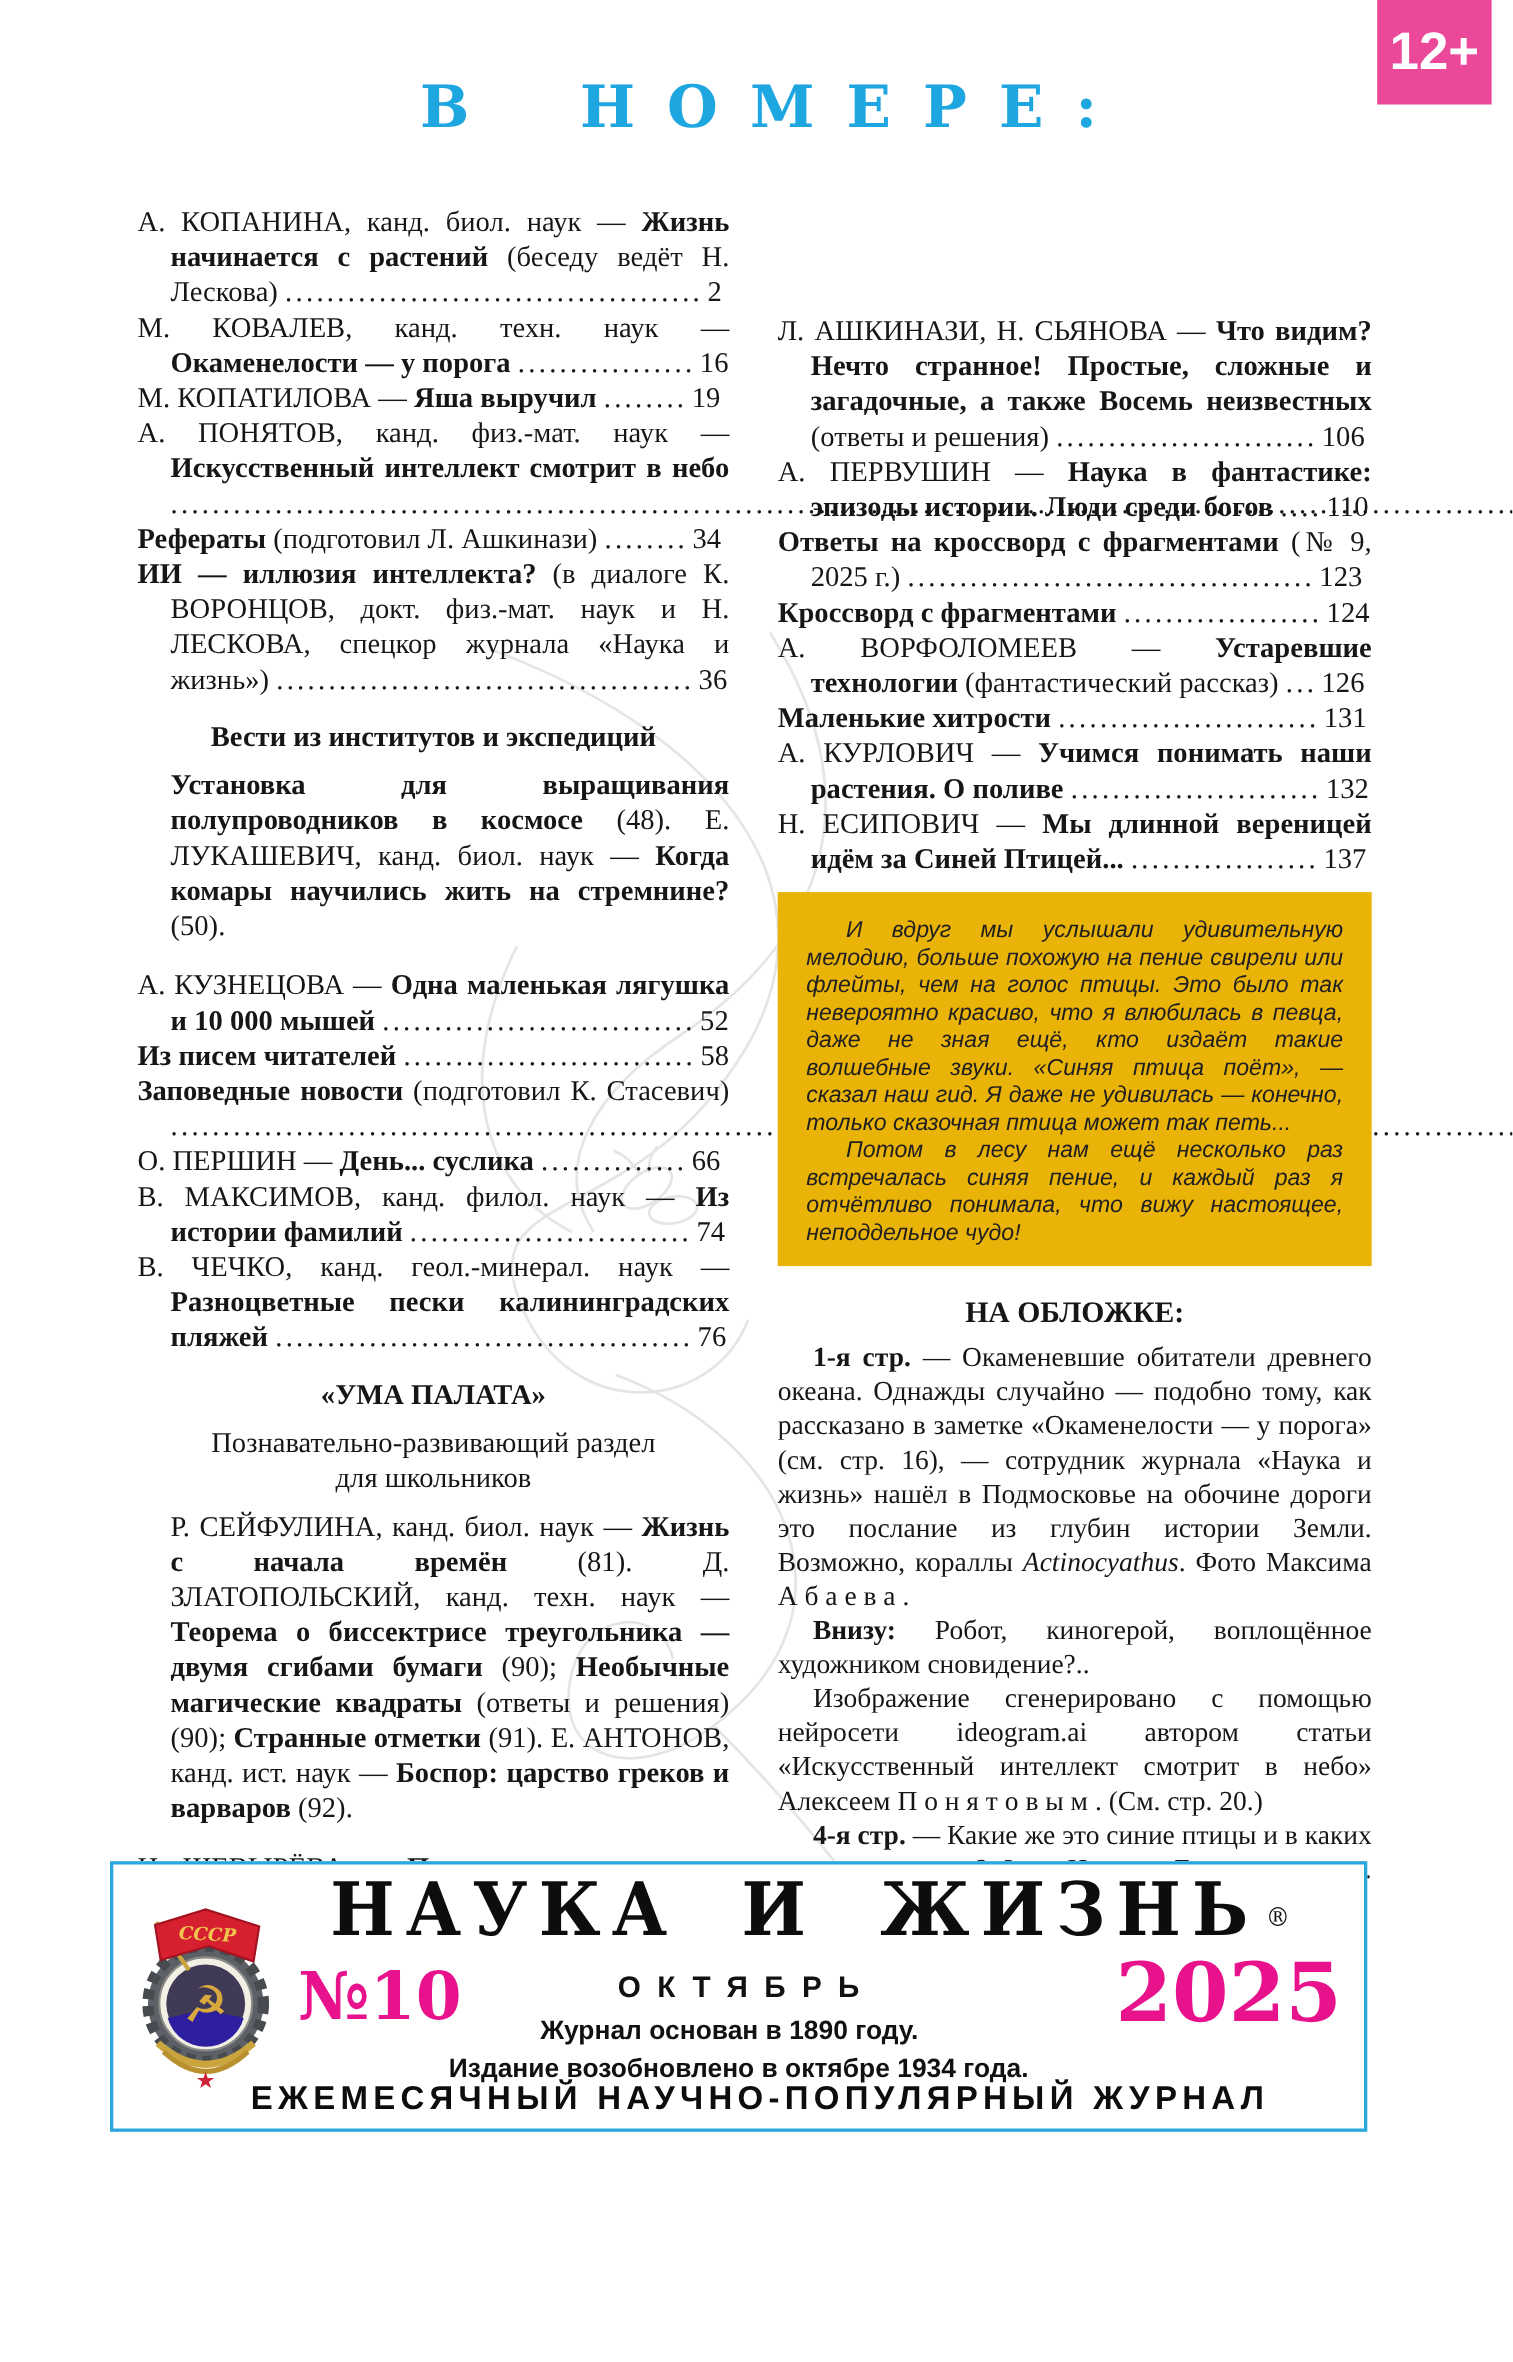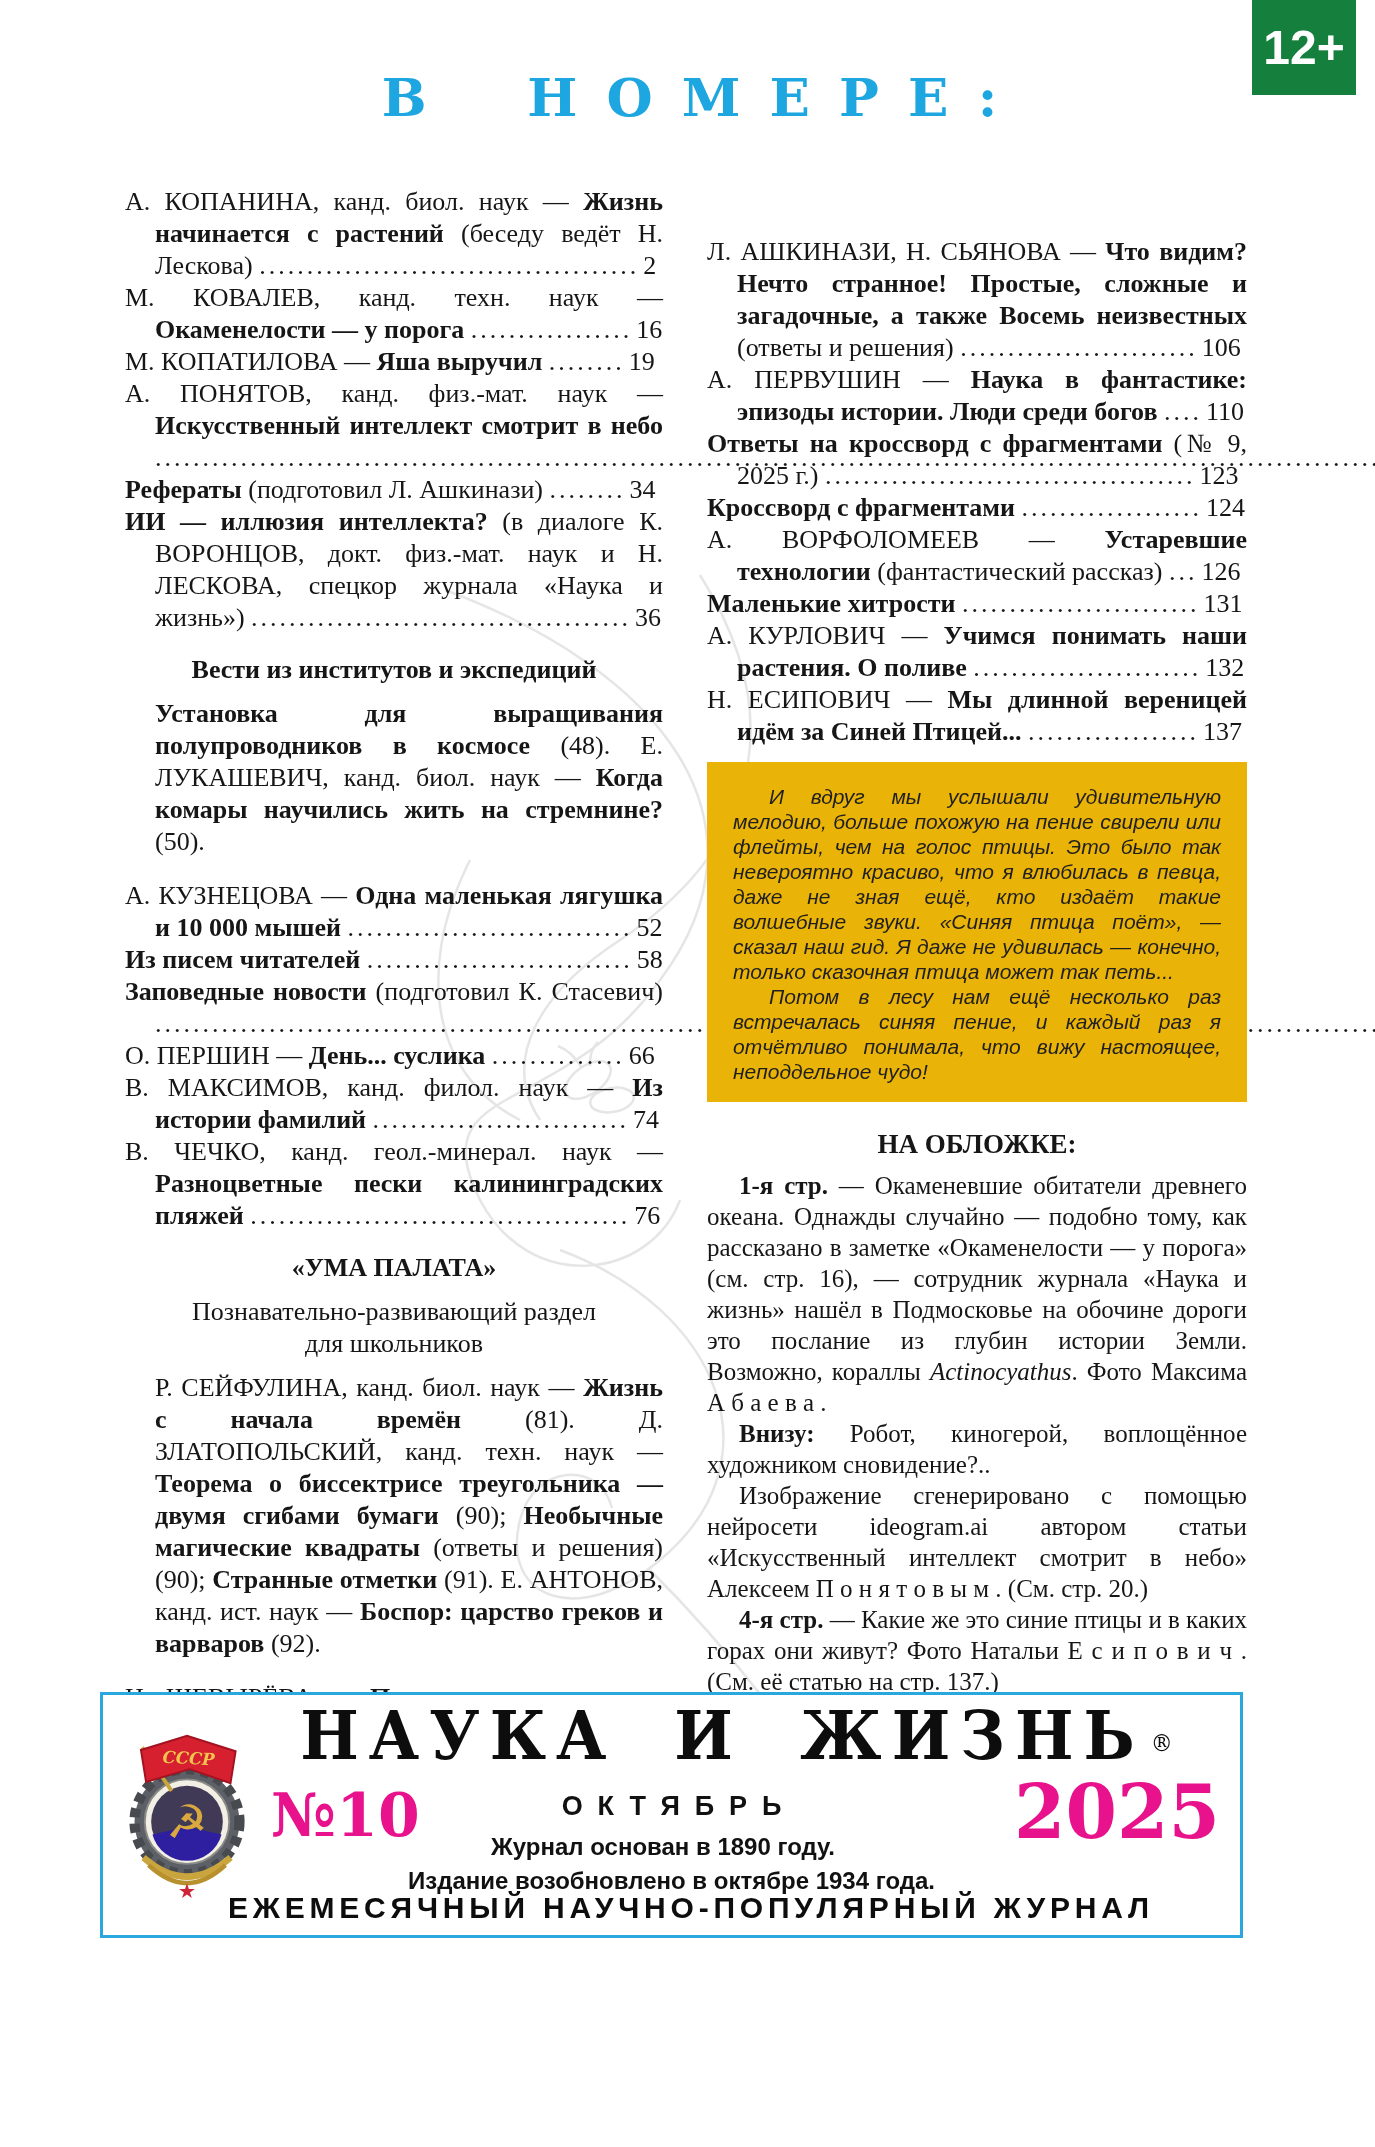--- a/index.html
+++ b/index.html
@@ -1,30 +1,30 @@
 <!DOCTYPE html>
 <html lang="ru"><head>
 <meta charset="utf-8">
 <style>
   html,body{margin:0;padding:0;background:#ffffff;}
   body{width:1375px;height:2147px;font-family:"Liberation Serif","DejaVu Serif",serif;color:#161616;}
   .page{position:relative;width:1375px;height:2147px;background:#fff;overflow:hidden;}
 
   .watermark{position:absolute;left:350px;top:560px;z-index:0;}
 
-  .badge{position:absolute;left:1252px;top:0;width:104px;height:95px;background:#15803d;color:#ffffff;
+  .badge{position:absolute;left:1252px;top:0;width:104px;height:95px;background:#ec4899;color:#ffffff;
          display:flex;align-items:center;justify-content:center;
          font-family:"Liberation Sans",sans-serif;font-weight:bold;font-size:48px;line-height:1;z-index:2;}
 
   .title{position:absolute;top:64px;left:0;width:100%;margin:2px;text-align:center;color:#1ea6e0;
          font-family:"DejaVu Serif","Liberation Serif",serif;font-weight:700;font-size:53px;
          letter-spacing:0.55em;word-spacing:0.45em;text-indent:0.55em;z-index:1;}
 
   .columns{position:absolute;top:186px;left:125px;width:1122px;display:flex;gap:44px;
-           align-items:center;font-size:26px;line-height:32px;z-index:1;}
+           align-items:flex-end;font-size:26px;line-height:32px;z-index:1;}
   .col-left{width:538px;}
   .col-right{width:540px;}
 
   .entry{padding-left:30px;text-indent:-30px;text-align:justify;}
   .r-n{font-weight:normal;}
   .r-b{font-weight:bold;}
   .r-i{font-style:italic;}
   .dots{letter-spacing:3px;font-weight:normal;}
   .pg{white-space:nowrap;padding-left:4px;font-weight:normal;}
 

